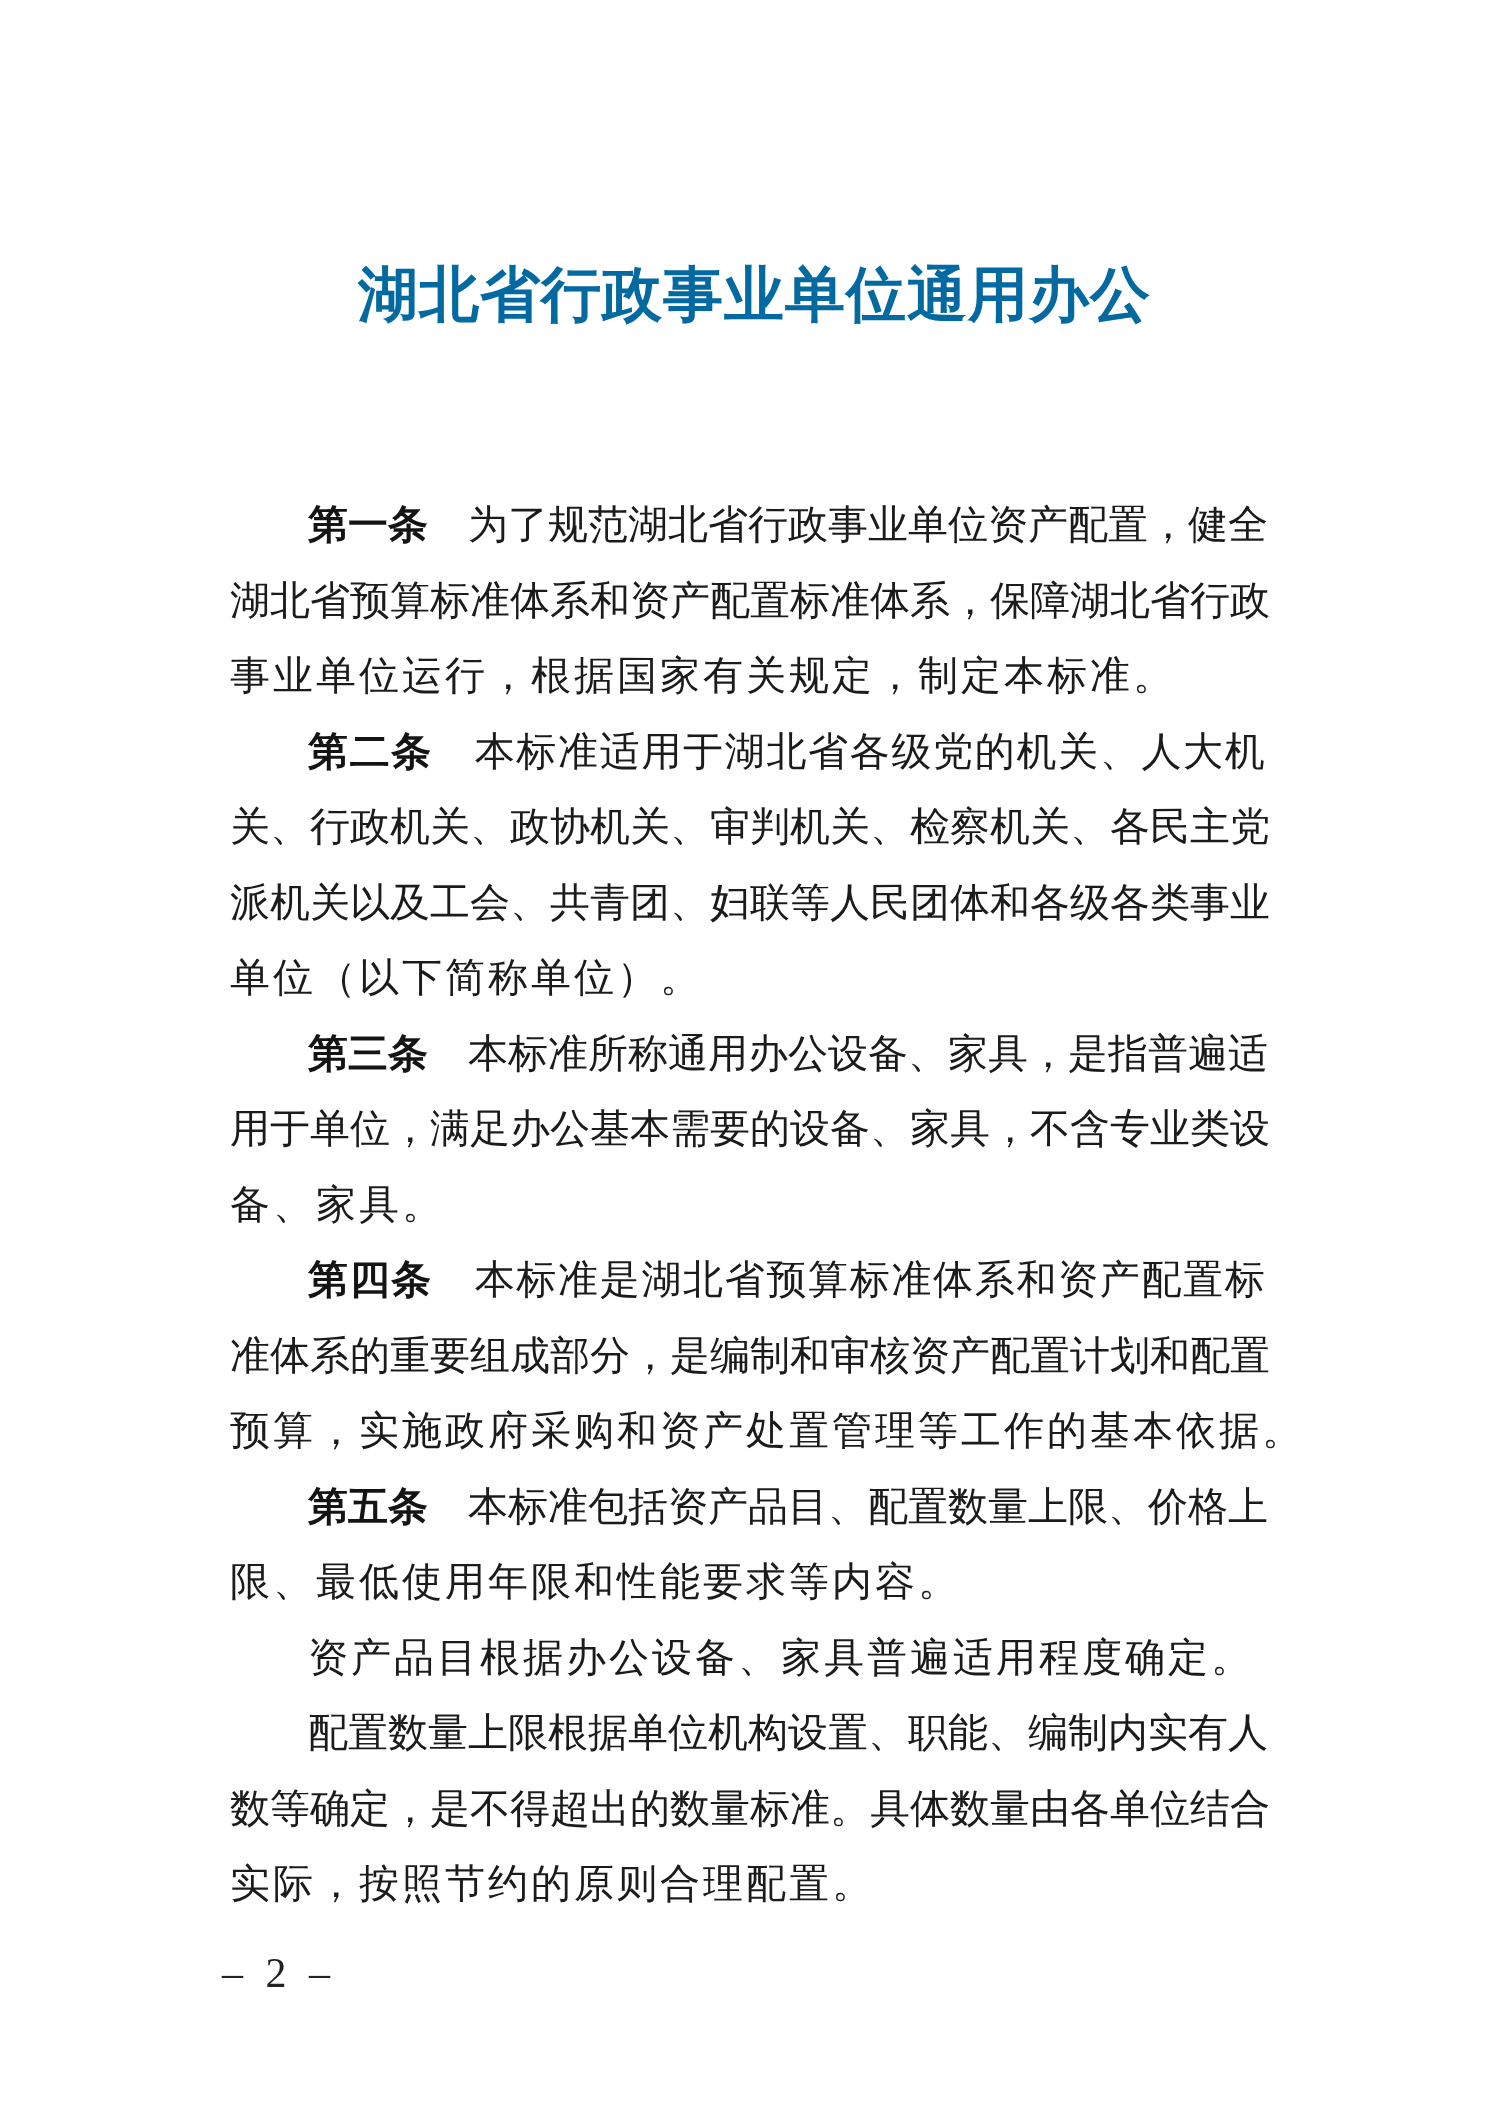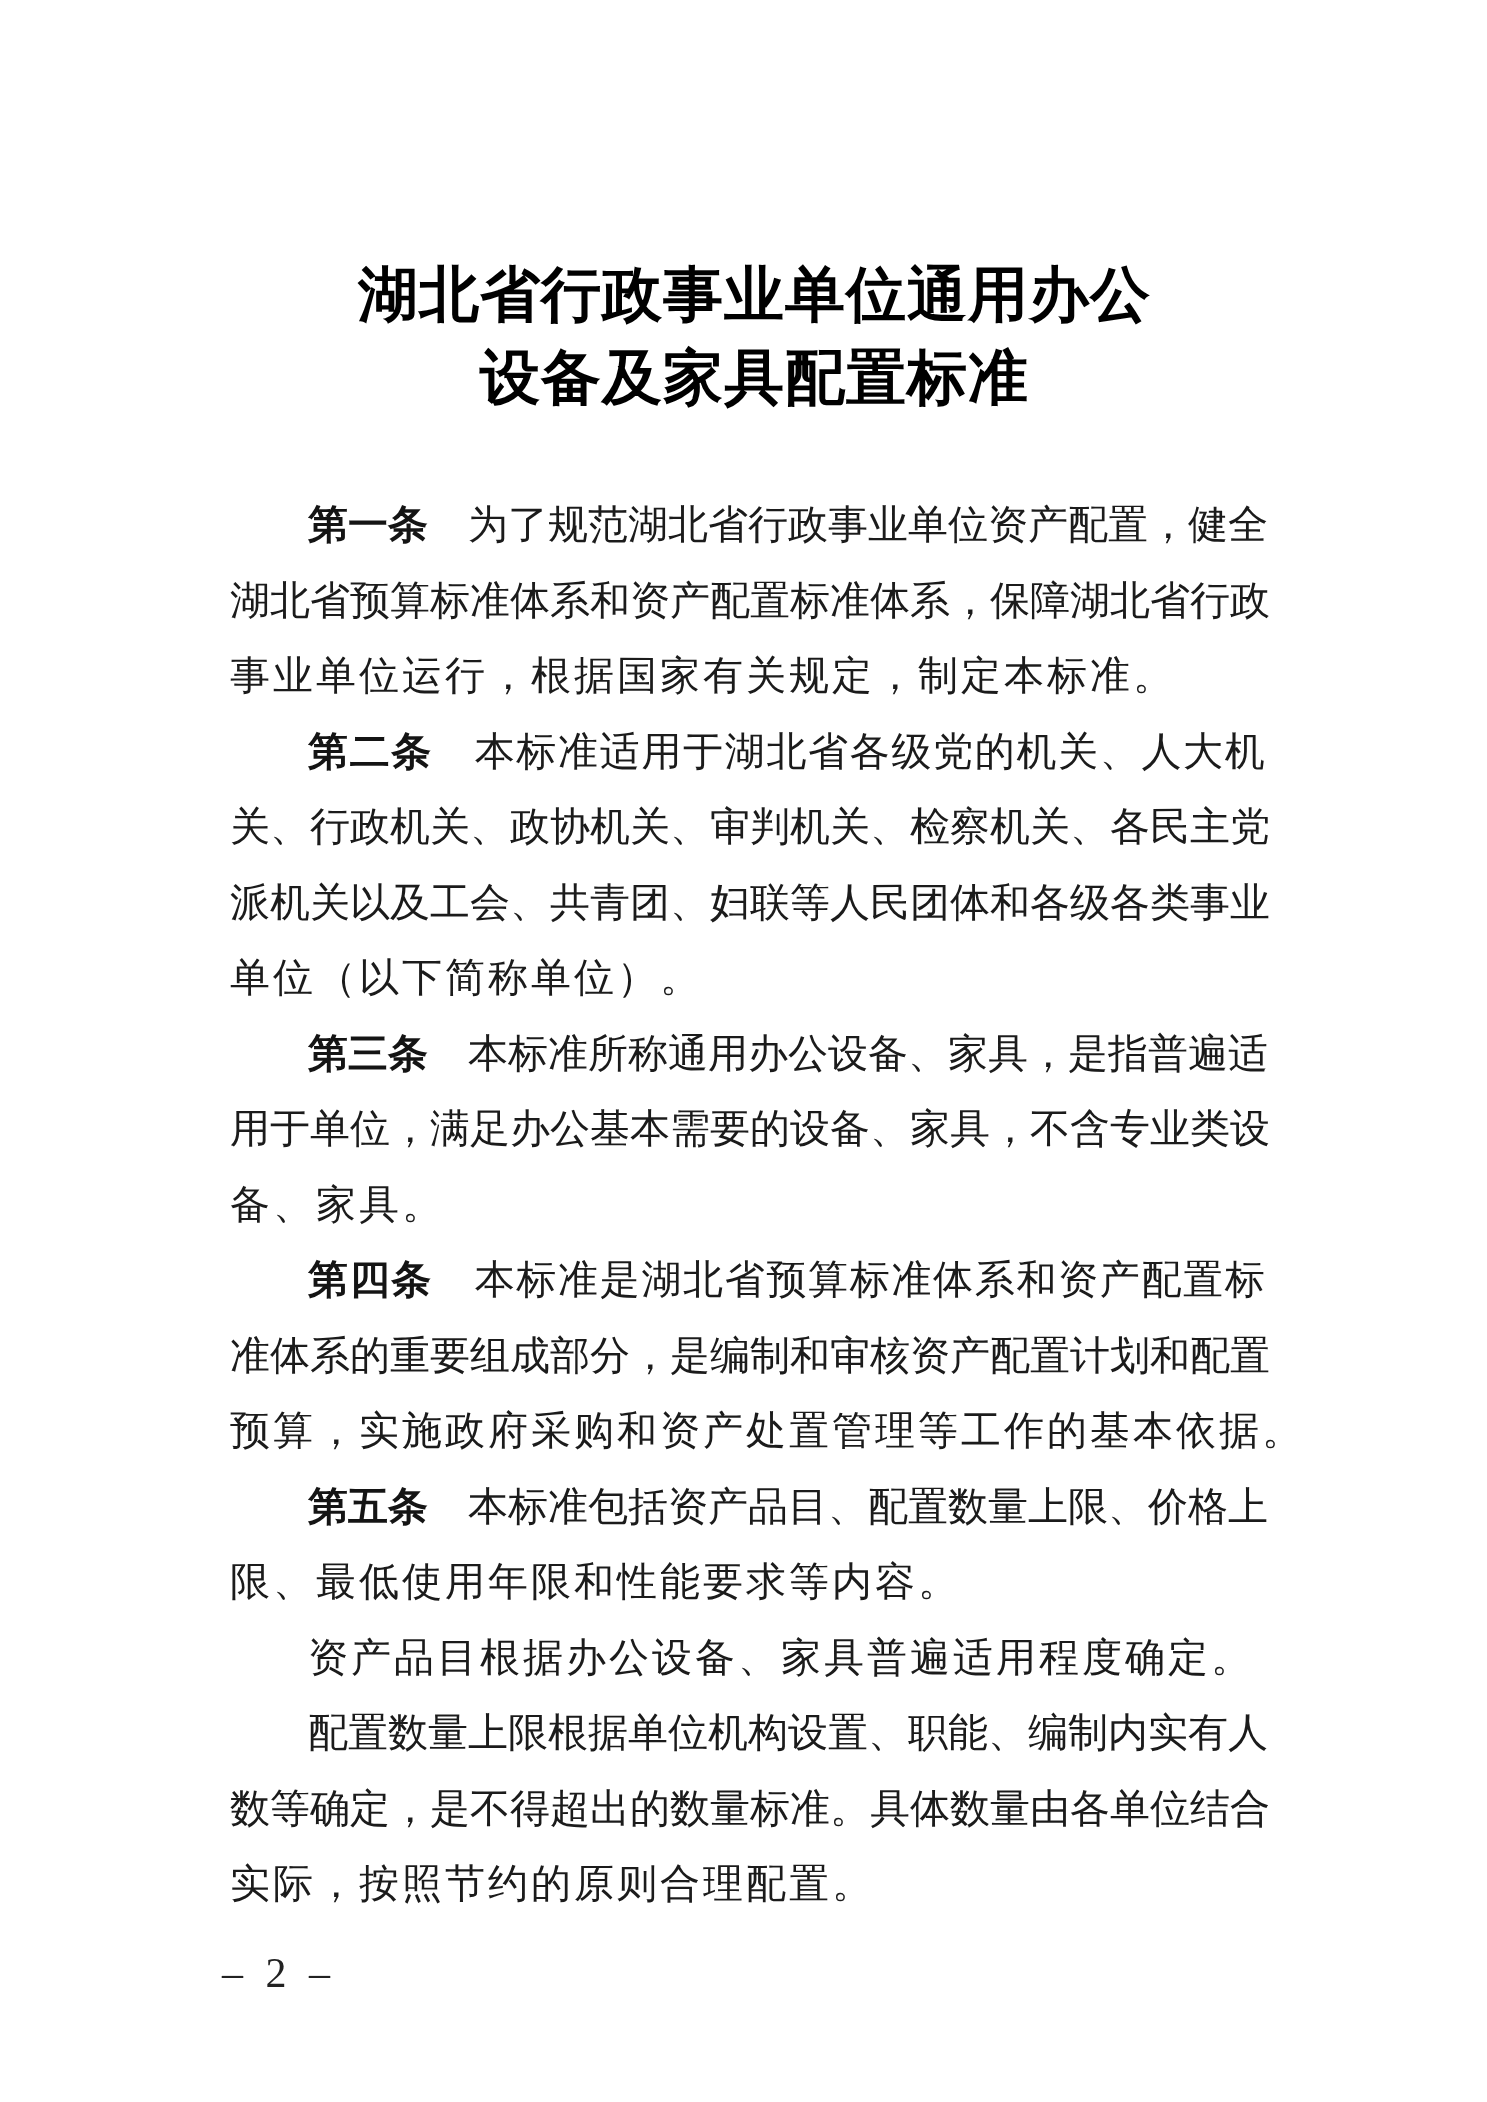--- a/index.html
+++ b/index.html
@@ -19,21 +19,21 @@
     top: 253px;
     left: 230px;
     width: 1035px;
     text-align: center;
     text-indent: 14px;
     font-family: "Liberation Sans", sans-serif;
     font-weight: 700;
     font-size: 60px;
     line-height: 83px;
     letter-spacing: 1px;
-    color: #000000;
+    color: #0369a1;
   }
   .doc-body {
     position: absolute;
     top: 487px;
     left: 230px;
     width: 1035px;
     font-family: "Liberation Serif", serif;
     font-size: 40px;
     color: #1b1b1b;
   }
@@ -76,21 +76,20 @@
     letter-spacing: 6px;
     color: #222222;
   }
 </style>
 </head>
 <body>
 
 <div class="page">
   <div class="doc-title">
     <div>湖北省行政事业单位通用办公</div>
-    <div>设备及家具配置标准</div>
   </div>
 
   <div class="doc-body" id="doc-body">
       <div>
         <div class="line just indent">
           <span class="ch hd">第</span>
           <span class="ch hd">一</span>
           <span class="ch hd">条</span>
           <span class="gap"></span>
           <span class="ch">为</span>

